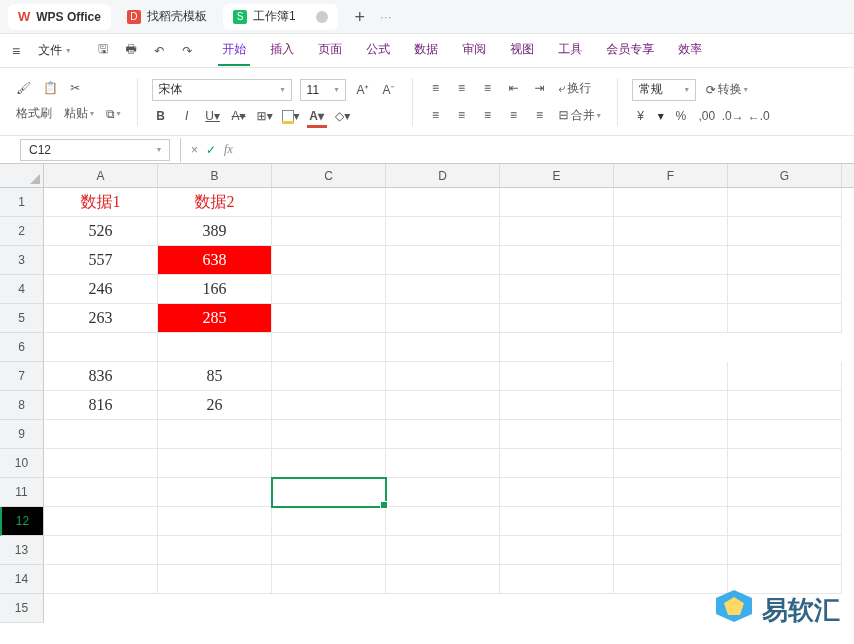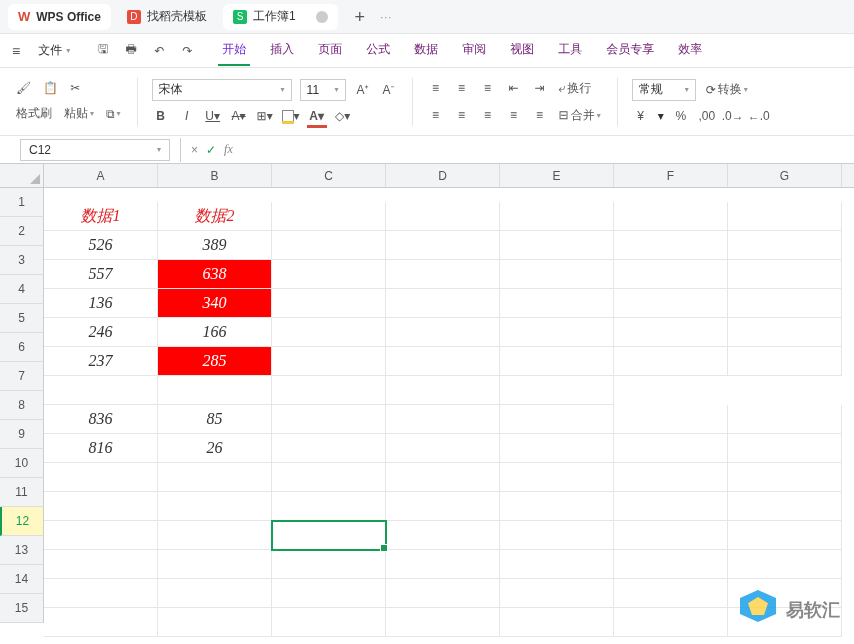--- a/index.html
+++ b/index.html
@@ -55,35 +55,35 @@
 .fxinput { flex:1; height:22px; padding:0 6px; }
 
 
 .grid { position:relative; }
 .corner { position:absolute; left:0; top:0; width:44px; height:24px; background:#f2f3f4; border-right:1px solid #ccc; border-bottom:1px solid #ccc; }
 .corner::after { content:''; position:absolute; right:3px; bottom:3px; border:5px solid transparent; border-right-color:#bbb; border-bottom-color:#bbb; }
 .colheads { position:absolute; left:44px; top:0; right:0; height:24px; display:flex; background:#f2f3f4; border-bottom:1px solid #ccc; }
 .ch { width:114px; text-align:center; line-height:24px; border-right:1px solid #ddd; color:#555; }
 .rowheads { position:absolute; left:0; top:24px; width:44px; }
 .rh { width:44px; text-align:center; border-right:1px solid #ccc; border-bottom:1px solid #ddd; color:#555; line-height:28px; height:29px; background:#f2f3f4; }
-.rh.sel { background:#fef9c3; color:#149e55; border-left:2px solid #149e55; }
-.cells { position:absolute; left:44px; top:38px; right:0;font-style:italic; }
+.rh.sel { background:#000000; color:#149e55; border-left:2px solid #149e55; }
+.cells { position:absolute; left:44px; top:24px; right:0; }
 .row { display:flex; height:29px; }
 .cell { width:114px; height:29px; border-right:1px solid #e6e6e6; border-bottom:1px solid #e6e6e6; display:flex; align-items:center; justify-content:center; font-size:16px; font-family:"SimSun","宋体",serif; }
 .hdrcell { color:#d22; }
 .redbg { background:#ff0000; color:#ffffff; }
 .selcell { outline:2px solid #149e55; outline-offset:-1px; position:relative; }
 .selcell::after { content:''; position:absolute; right:-3px; bottom:-3px; width:6px; height:6px; background:#149e55; border:1px solid #fff; }
 
 
 .watermark { position:absolute; right:14px; bottom:14px; display:flex; align-items:center; gap:10px; opacity:.85; }
 .wm-logo { width:36px; height:40px; position:relative; }
 .wm-hex { width:36px; height:32px; background:#1aa0e8; clip-path:polygon(50% 0,100% 25%,100% 75%,50% 100%,0 75%,0 25%); position:relative; }
 .wm-hex::after { content:''; position:absolute; left:8px; top:7px; width:20px; height:18px; background:#ffd34d; clip-path:polygon(50% 0,100% 35%,80% 100%,20% 100%,0 35%); }
-.wm-txt { font-size:18px; font-weight:700; color:#737373; font-family:"Microsoft YaHei"; }
+.wm-txt { font-size:26px; font-weight:700; color:#0c4a6e; font-family:"Microsoft YaHei"; }
 .caret8{font-size:8px;color:#999;}
 </style>
 </head>
 <body>
 
 <div class="titlebar">
   <div class="tab app">
     <span class="wps-logo">W</span>
     <span>WPS Office</span>
   </div>
@@ -289,39 +289,30 @@
       <div class="row">
         <div class="cell">557</div>
         <div class="cell redbg">638</div>
         <div class="cell"></div>
         <div class="cell"></div>
         <div class="cell"></div>
         <div class="cell"></div>
         <div class="cell"></div>
       </div>
       <div class="row">
-        <div class="cell">136</div>
-        <div class="cell redbg">340</div>
-        <div class="cell"></div>
-        <div class="cell"></div>
-        <div class="cell"></div>
-        <div class="cell"></div>
-        <div class="cell"></div>
-      </div>
-      <div class="row">
         <div class="cell">246</div>
         <div class="cell">166</div>
         <div class="cell"></div>
         <div class="cell"></div>
         <div class="cell"></div>
         <div class="cell"></div>
         <div class="cell"></div>
       </div>
       <div class="row">
-        <div class="cell">237</div>
+        <div class="cell">263</div>
         <div class="cell redbg">285</div>
         <div class="cell"></div>
         <div class="cell"></div>
         <div class="cell"></div>
         <div class="cell"></div>
         <div class="cell"></div>
       </div>
       <div class="row">
         <div class="cell"></div>
         <div class="cell"></div>

